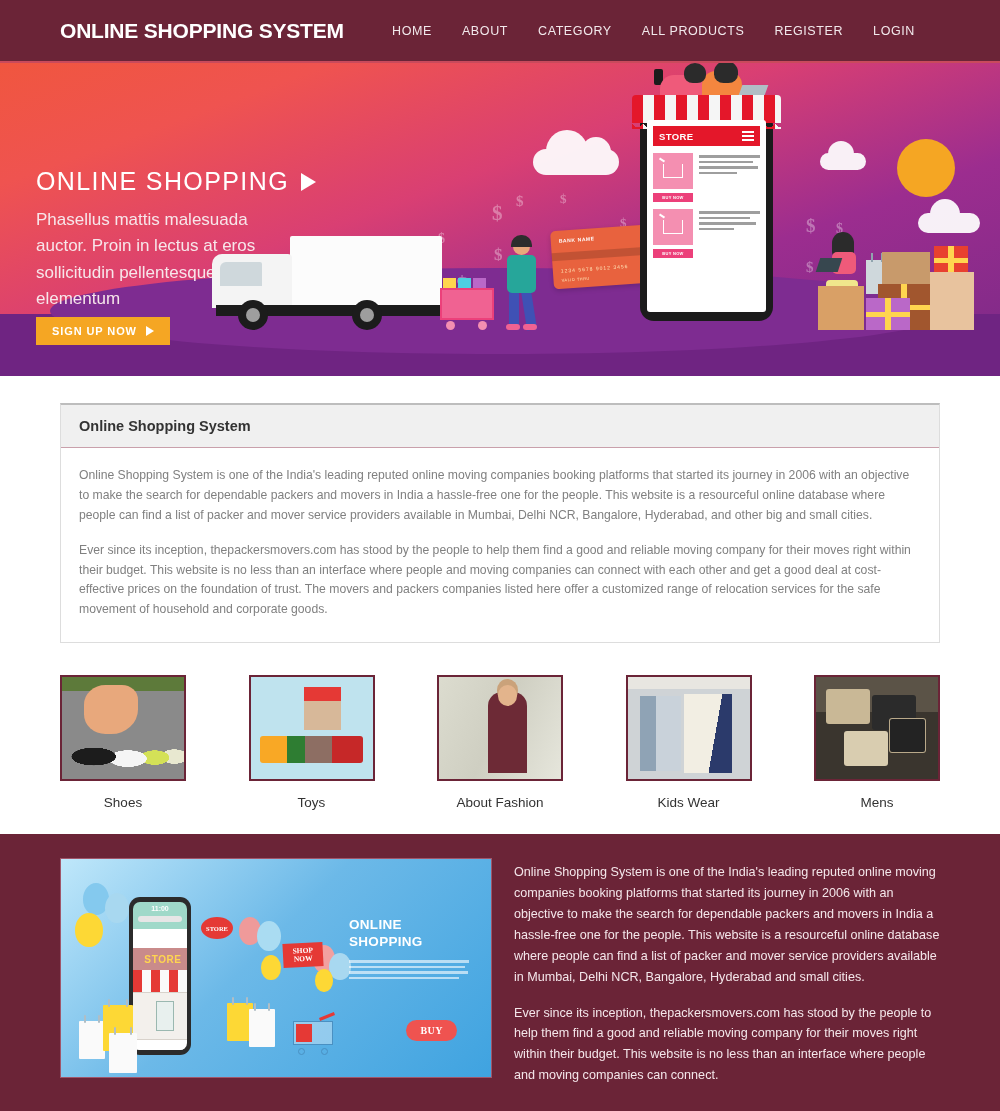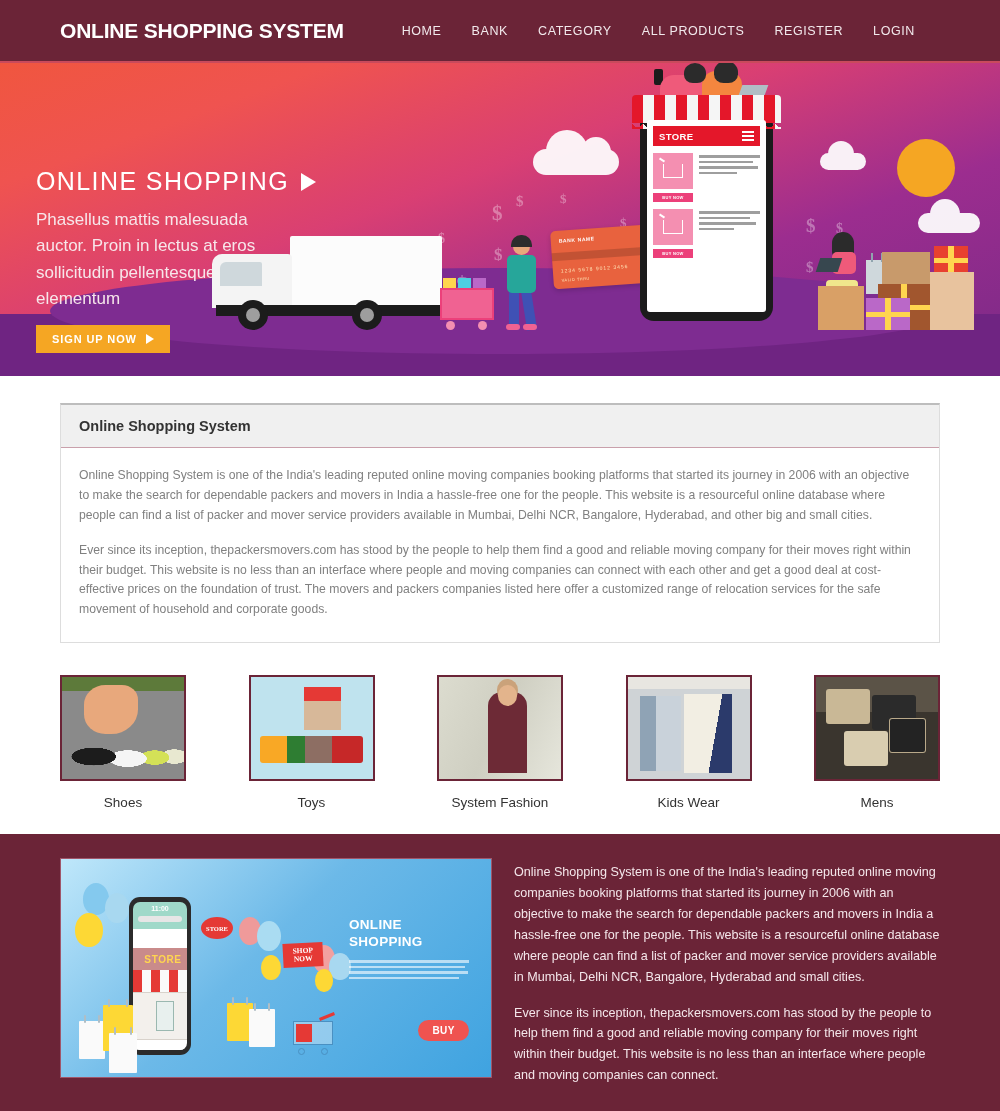--- a/index.html
+++ b/index.html
@@ -78,21 +78,21 @@
     width: 0; height: 0;
     border-left: 15px solid #ffffff;
     border-top: 9px solid transparent;
     border-bottom: 9px solid transparent;
   }
   .banner-sub {
     color: #f7e6ea; font-size: 17px; line-height: 1.55;
     margin-top: 11px; max-width: 250px;
   }
   .signup-btn {
-    margin-top: 13px; background: #f5a623; color: #ffffff;
+    margin-top: 5px; background: #f5a623; color: #ffffff;
     border: none; cursor: pointer;
     font-size: 11px; font-weight: bold; letter-spacing: 0.9px;
     padding: 8px 16px; display: inline-flex; align-items: center; gap: 9px;
   }
   .tri-right-sm {
     width: 0; height: 0;
     border-left: 8px solid #ffffff;
     border-top: 5px solid transparent;
     border-bottom: 5px solid transparent;
   }
@@ -481,33 +481,33 @@
   }
   .af-cart-w { position: absolute; bottom: 0; width: 7px; height: 7px;
                border-radius: 50%; border: 1.4px solid #4a90c2; }
   .afcw1 { left: 5px; } .afcw2 { left: 28px; }
   .af-text { position: absolute; right: 22px; top: 58px; width: 120px; }
   .af-text h3 { color: #ffffff; font-size: 13.5px; font-weight: bold;
                 line-height: 1.22; letter-spacing: .3px; }
   .af-lines { margin-top: 10px; display: flex; flex-direction: column; gap: 3px; }
   .af-lines i { display: block; height: 2.5px; background: rgba(255,255,255,.6); }
   .af-buy {
-    position: absolute; right: 22px; bottom: 36px;
+    position: absolute; right: 34px; bottom: 36px;
     background: #ef5350; color: #ffffff; font-size: 10px; font-weight: bold;
-    padding: 5px 14px; border-radius: 12px; letter-spacing: .5px;
+    padding: 5px 14px; border-radius: 12px; letter-spacing: .5px; font-family: Liberation Serif, serif;
   }
 </style>
 </head>
 <body>
 
 <header class="site-header">
   <div class="brand">ONLINE SHOPPING SYSTEM</div>
   <nav class="main-nav">
     <a class="nav-link">HOME</a>
-    <a class="nav-link">BANK</a>
+    <a class="nav-link">ABOUT</a>
     <a class="nav-link">CATEGORY</a>
     <a class="nav-link">ALL PRODUCTS</a>
     <a class="nav-link">REGISTER</a>
     <a class="nav-link">LOGIN</a>
   </nav>
 </header>
 
 <section class="banner">
   <div class="banner-floor"></div>
   <div class="banner-ellipse"></div>
@@ -674,21 +674,21 @@
   <div class="cat-item">
     <div class="cat-thumb">
         <div class="thumb-toys"></div>
       </div>
     <div class="cat-label">Toys</div>
   </div>
   <div class="cat-item">
     <div class="cat-thumb">
         <div class="thumb-ladies"></div>
       </div>
-    <div class="cat-label">System Fashion</div>
+    <div class="cat-label">About Fashion</div>
   </div>
   <div class="cat-item">
     <div class="cat-thumb">
         <div class="thumb-mens"></div>
       </div>
     <div class="cat-label">Kids Wear</div>
   </div>
   <div class="cat-item">
     <div class="cat-thumb">
         <div class="thumb-gifts"></div>

